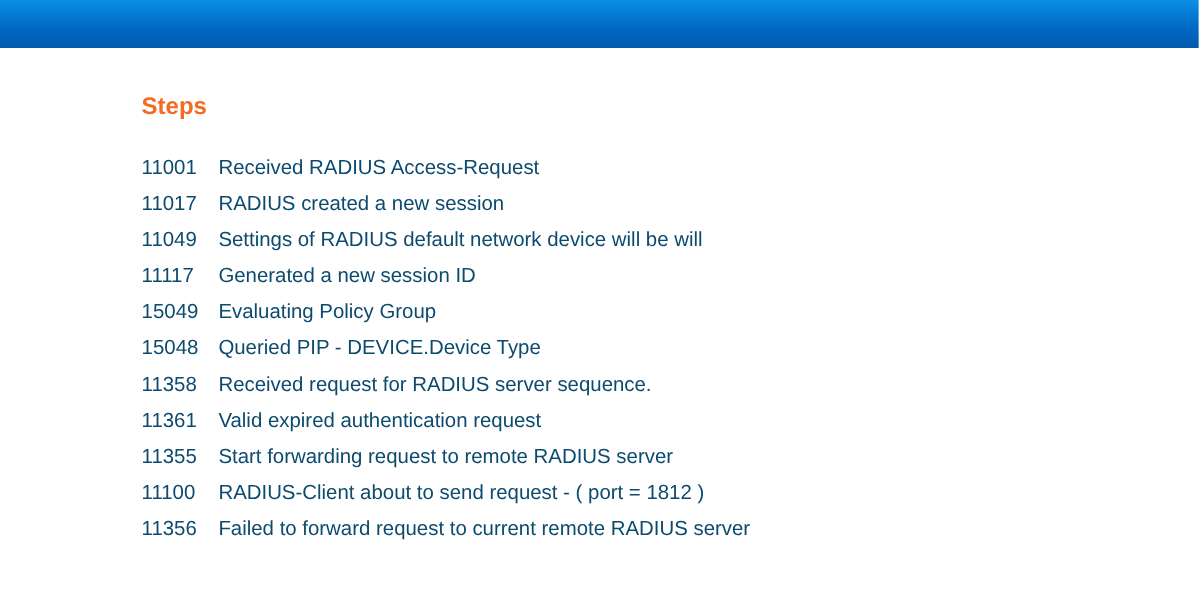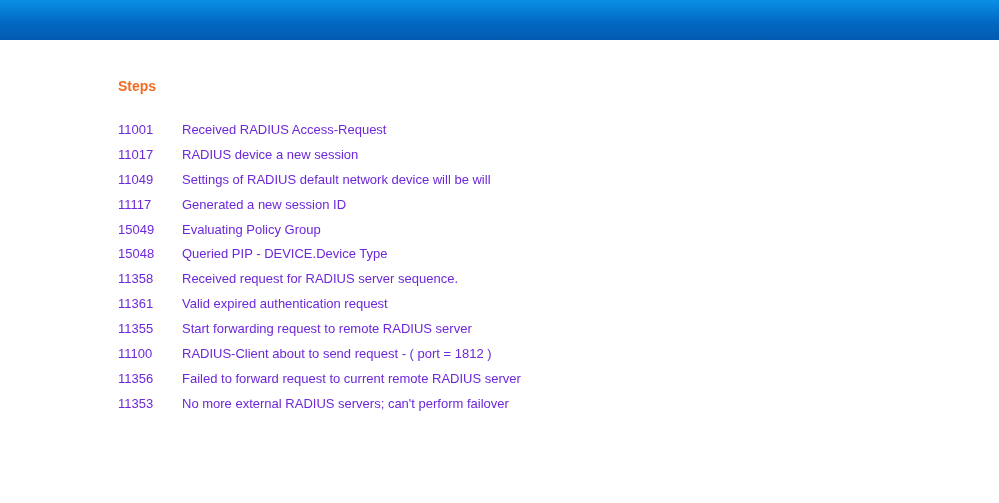--- a/index.html
+++ b/index.html
@@ -14,33 +14,33 @@
     }
     .top-bar {
       height: 40px;
       background: linear-gradient(to bottom, #0a8fe6 0%, #0267c1 60%, #025ab0 100%);
       width: 100%;
     }
     .content {
       padding: 38px 0 0 118px;
     }
     .title {
-      font-size: 14px;
+      font-size: 20px;
       font-weight: 700;
       color: #f26b21;
       margin-bottom: 24px;
     }
     .steps-table {
       border-collapse: collapse;
     }
     .step-row td {
       padding: 4px 0;
       vertical-align: top;
-      font-size: 13px;
-      color: #6d28d9;
+      font-size: 17px;
+      color: #0c4a6e;
       line-height: 1.3;
     }
     .step-code {
       width: 64px;
       padding-right: 16px;
     }
     .step-desc {
       color: #6b6b6b;
     }
     .clock-icon {
@@ -57,21 +57,21 @@
 <div class="content">
   <h2 class="title">Steps</h2>
   <table class="steps-table">
     <tbody id="steps-body">
         <tr class="step-row">
           <td class="step-code">11001</td>
           <td class="step-desc">Received RADIUS Access-Request</td>
         </tr>
         <tr class="step-row">
           <td class="step-code">11017</td>
-          <td class="step-desc">RADIUS device a new session</td>
+          <td class="step-desc">RADIUS created a new session</td>
         </tr>
         <tr class="step-row">
           <td class="step-code">11049</td>
           <td class="step-desc">Settings of RADIUS default network device will be will</td>
         </tr>
         <tr class="step-row">
           <td class="step-code">11117</td>
           <td class="step-desc">Generated a new session ID</td>
         </tr>
         <tr class="step-row">
@@ -95,19 +95,15 @@
           <td class="step-desc">Start forwarding request to remote RADIUS server</td>
         </tr>
         <tr class="step-row">
           <td class="step-code">11100</td>
           <td class="step-desc">RADIUS-Client about to send request - ( port = 1812 )</td>
         </tr>
         <tr class="step-row">
           <td class="step-code">11356</td>
           <td class="step-desc">Failed to forward request to current remote RADIUS server</td>
         </tr>
-        <tr class="step-row">
-          <td class="step-code">11353</td>
-          <td class="step-desc">No more external RADIUS servers; can't perform failover</td>
-        </tr>
       </tbody>
   </table>
 </div>
 
 </body></html>

